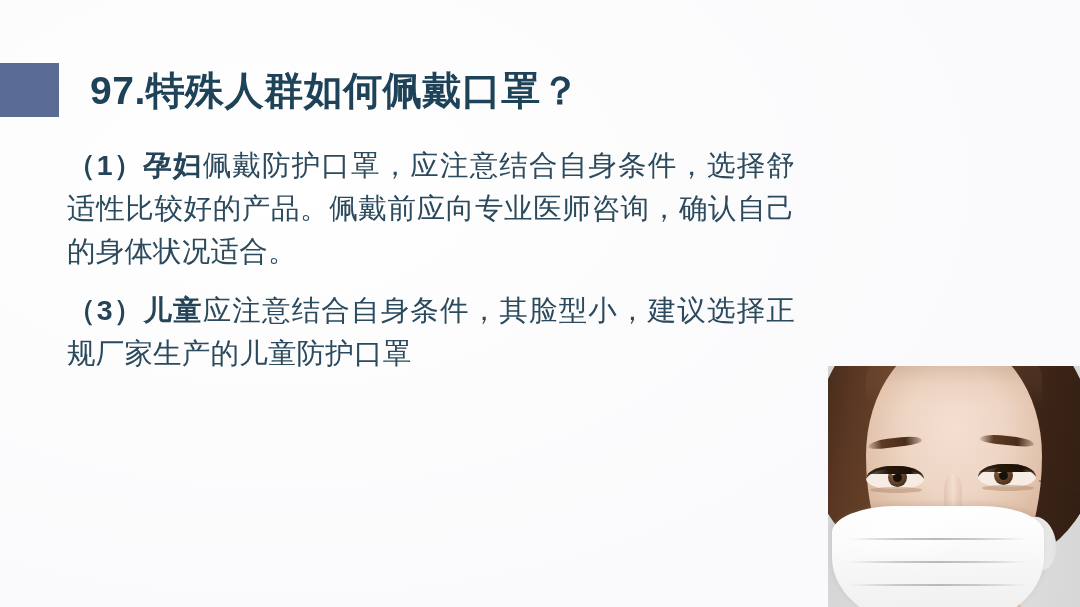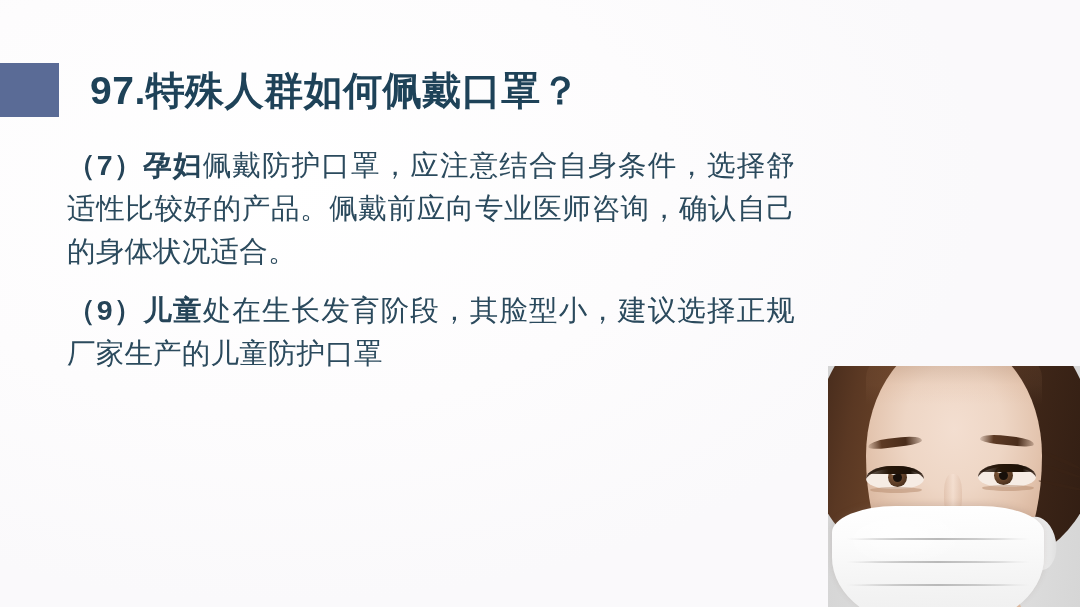--- a/index.html
+++ b/index.html
@@ -265,26 +265,26 @@
 
 <div class="slide">
 
   <div class="title-block"></div>
 
   <div class="slide-title">97.特殊人群如何佩戴口罩？</div>
 
   <div class="body-col">
 
     <p class="para">
-      <span class="lead">（7）孕妇</span><span>佩戴防护口罩，应注意结合自身条件，选择舒适性比较好的产品。佩戴前应向专业医师咨询，确认自己的身体状况适合。</span>
+      <span class="lead">（1）孕妇</span><span>佩戴防护口罩，应注意结合自身条件，选择舒适性比较好的产品。佩戴前应向专业医师咨询，确认自己的身体状况适合。</span>
     </p>
 
 
     <p class="para">
-      <span class="lead">（9）儿童</span><span>处在生长发育阶段，其脸型小，建议选择正规厂家生产的儿童防护口罩</span>
+      <span class="lead">（3）儿童</span><span>应注意结合自身条件，其脸型小，建议选择正规厂家生产的儿童防护口罩</span>
     </p>
 
   </div>
 
   <div class="photo">
     <div class="photo-inner">
       <div class="hair"></div>
       <div class="face"></div>
       <div class="forehead-shadow"></div>
 

